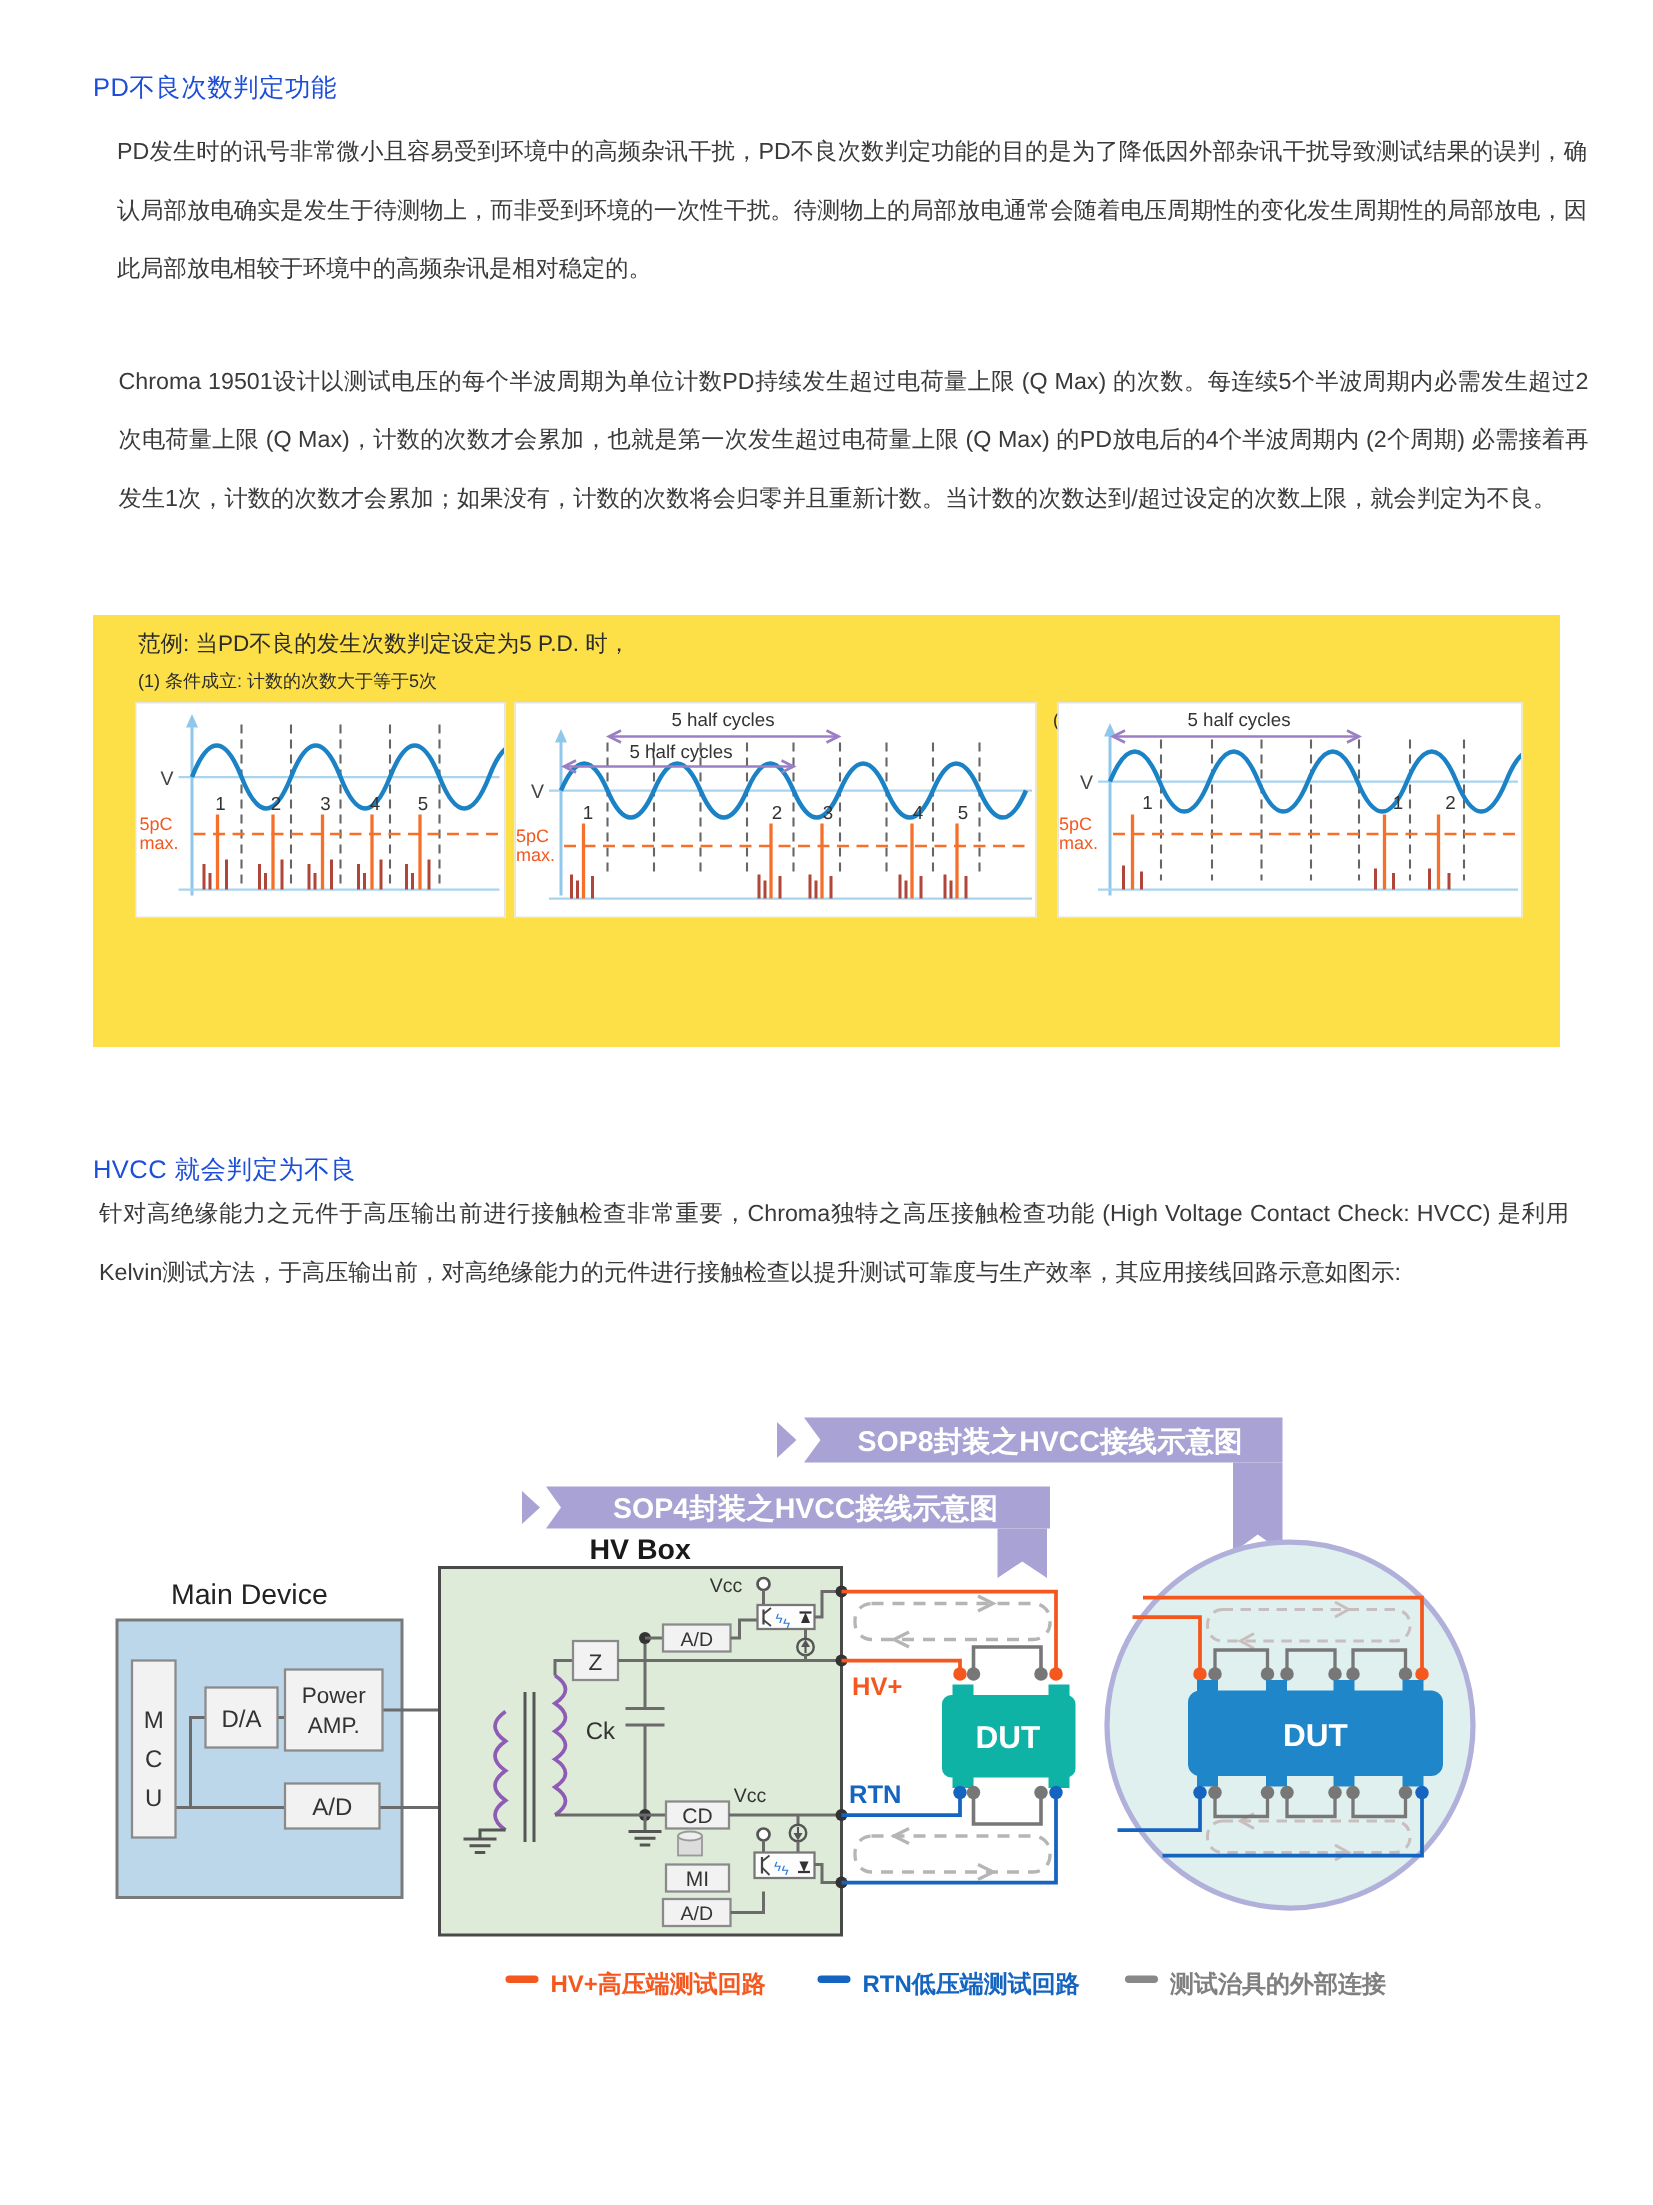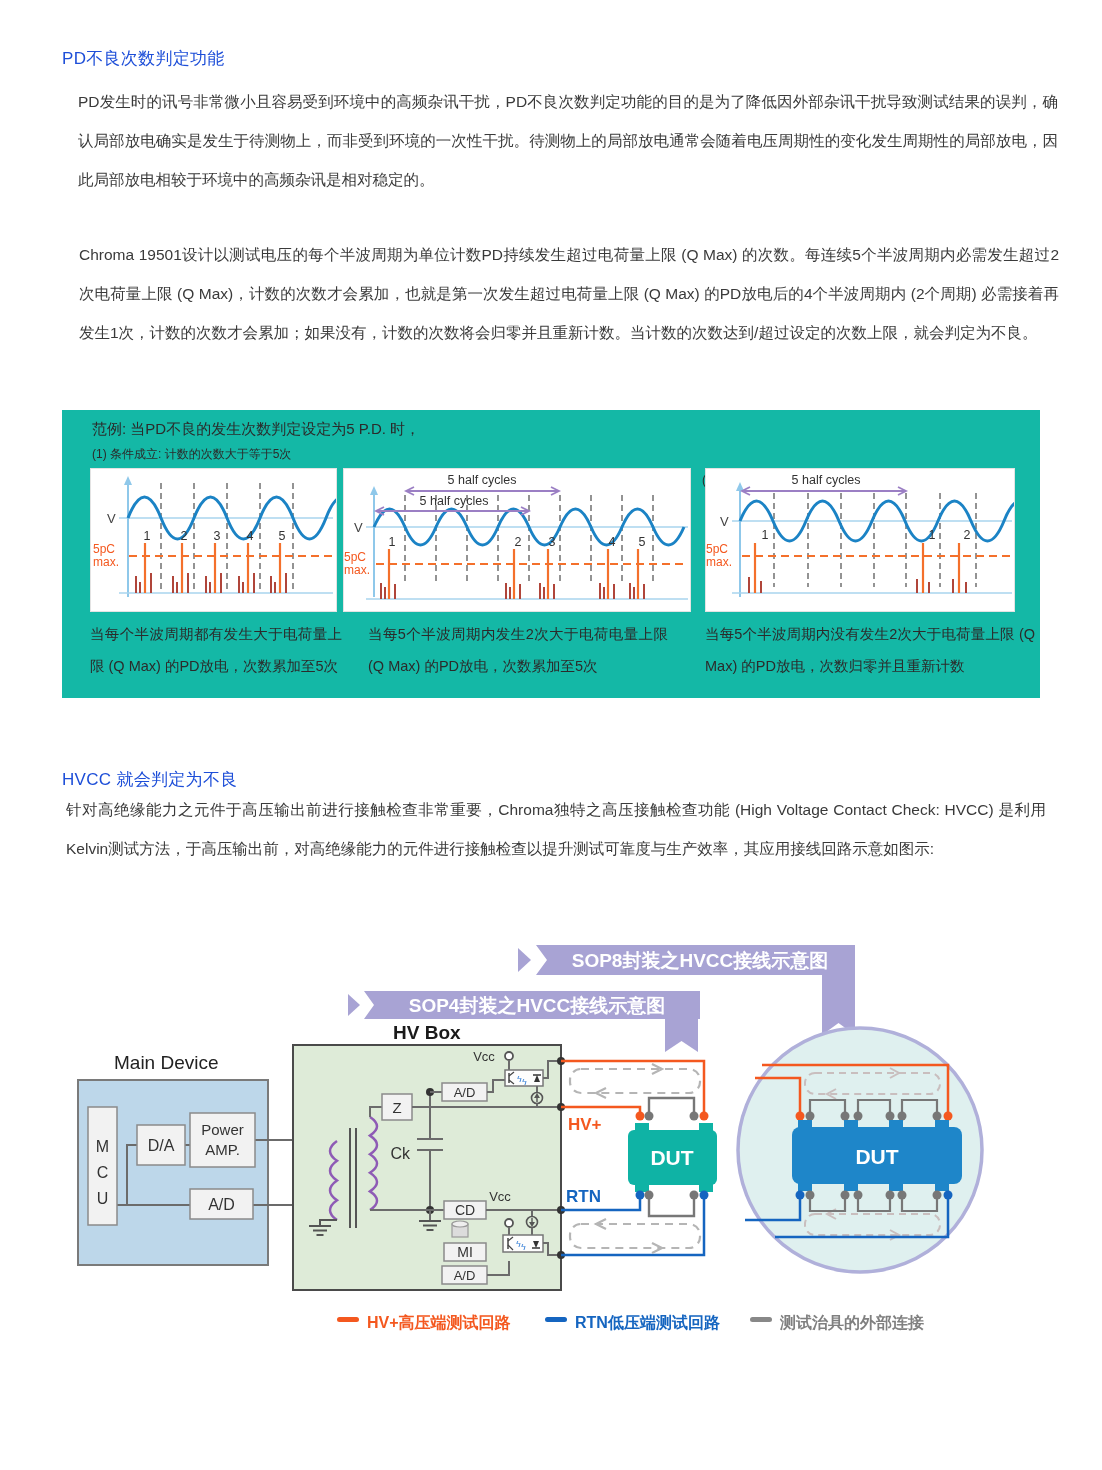--- a/index.html
+++ b/index.html
@@ -1,20 +1,20 @@
 <!DOCTYPE html>
 <html><head>
 <meta charset="utf-8">
 <style>
   html,body{margin:0;padding:0;background:#ffffff;}
   body{width:1102px;height:1470px;position:relative;font-family:"Liberation Sans","DejaVu Sans",sans-serif;}
   .abs{position:absolute;}
   .heading{color:#1d4ed8;font-size:17px;font-weight:500;letter-spacing:.3px;}
   .para{width:980px;font-size:15.5px;color:#3a3a3a;line-height:39px;text-align:justify;}
-  .example-box{left:62px;top:410px;width:978px;height:288px;background:#14b8a6;}
+  .example-box{left:62px;top:410px;width:978px;height:288px;background:#fde047;}
   .ex-title{left:30px;top:10px;font-size:15px;color:#2b2b2b;font-weight:500;}
   .ex-cond{font-size:12px;color:#2b2b2b;font-weight:400;}
   .diagram{background:#ffffff;border:1px solid #e3e3e3;box-sizing:border-box;}
   .caption{font-size:14.5px;color:#2b2b2b;line-height:32px;text-align:justify;}
   svg text{font-family:"Liberation Sans","DejaVu Sans",sans-serif;}
 </style>
 </head>
 <body>
 
 <div class="abs heading" style="left:62px;top:47px;">PD不良次数判定功能</div>
@@ -198,23 +198,20 @@
         </g>
       </g>
       <g font-size="12.5" fill="#333" text-anchor="middle">
         <text x="59" y="70">1</text>
         <text x="226" y="70">1</text>
         <text x="261" y="70">2</text>
       </g>
     </svg>
   </div>
 
-  <div class="abs caption" style="left:28px;top:208px;width:252px;">当每个半波周期都有发生大于电荷量上限 (Q Max) 的PD放电，次数累加至5次</div>
-  <div class="abs caption" style="left:306px;top:208px;width:300px;">当每5个半波周期内发生2次大于电荷电量上限 (Q Max) 的PD放电，次数累加至5次</div>
-  <div class="abs caption" style="left:643px;top:208px;width:330px;">当每5个半波周期内没有发生2次大于电荷量上限 (Q Max) 的PD放电，次数归零并且重新计数</div>
 </div>
 
 <div class="abs heading" style="left:62px;top:768px;">HVCC 就会判定为不良</div>
 <p class="abs para" style="left:62px;top:786px;margin:4px;">针对高绝缘能力之元件于高压输出前进行接触检查非常重要，Chroma独特之高压接触检查功能 (High Voltage Contact Check: HVCC) 是利用Kelvin测试方法，于高压输出前，对高绝缘能力的元件进行接触检查以提升测试可靠度与生产效率，其应用接线回路示意如图示:</p>
 
 <div class="abs" style="left:0;top:932px;width:970px;height:420px;">
 <svg width="1102" height="420" viewBox="0 0 1102 420">
 
   <g>
     <polygon points="822,43 855,43 855,103 838.5,91 822,103" fill="#a8a3d4"></polygon>

